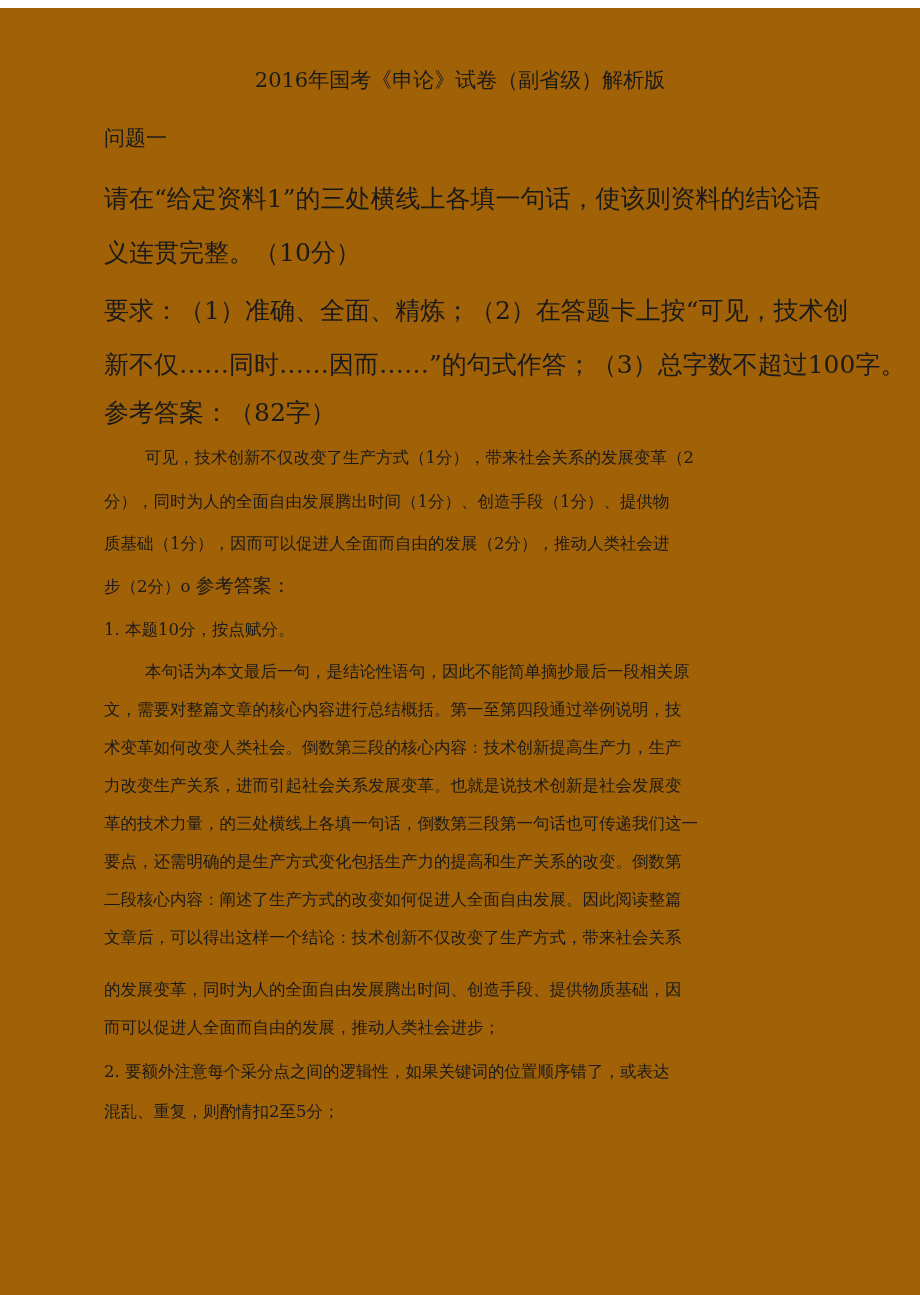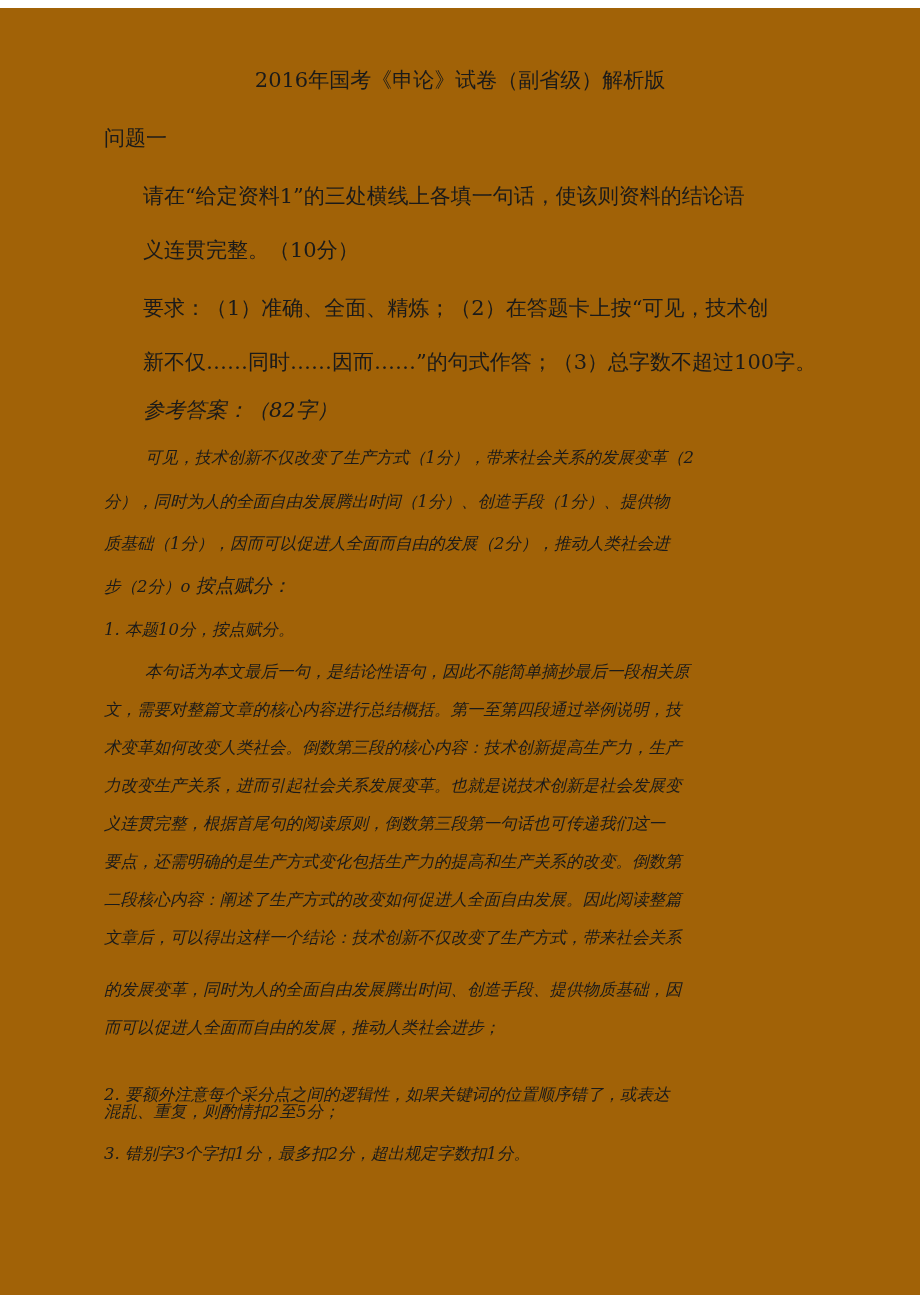--- a/index.html
+++ b/index.html
@@ -27,60 +27,59 @@
       line-height: 1;
     }
     .title {
       font-size: 21px;
       left: 0;
       width: 920px;
       text-align: center;
       top: 62px;
     }
     .h-question { font-size: 21px; left: 104px; top: 120px; }
-    .big { font-size: 21px; left: 104px; margin-left: 39px; }
-    .body { font-size: 16.5px; left: 104px; font-style: italic; }
+    .big { font-size: 25px; left: 104px; }
+    .body { font-size: 16.5px; left: 104px; }
     .indent { left: 145px; }
     .mid { font-size: 19px; }
   </style>
 </head>
 <body>
 
 <div class="page">
 
   <div class="line title">2016年国考《申论》试卷（副省级）解析版</div>
 
   <div class="line h-question">问题一</div>
 
   <div class="line big" style="top:178px;">请在“给定资料1”的三处横线上各填一句话，使该则资料的结论语</div>
   <div class="line big" style="top:232px;">义连贯完整。（10分）</div>
 
   <div class="line big" style="top:290px;">要求：（1）准确、全面、精炼；（2）在答题卡上按“可见，技术创</div>
   <div class="line big" style="top:344px;">新不仅……同时……因而……”的句式作答；（3）总字数不超过100字。</div>
 
-  <div class="line big" style="top:392px;font-style:italic;">参考答案：（82字）</div>
+  <div class="line big" style="top:392px;">参考答案：（82字）</div>
 
   <div class="line body indent" style="top:442px;">可见，技术创新不仅改变了生产方式（1分），带来社会关系的发展变革（2</div>
   <div class="line body" style="top:486px;">分），同时为人的全面自由发展腾出时间（1分）、创造手段（1分）、提供物</div>
   <div class="line body" style="top:528px;text-align:right;">质基础（1分），因而可以促进人全面而自由的发展（2分），推动人类社会进</div>
   <div class="line body" style="top:568px;">
-    <span>步（2分）o </span><span class="mid">按点赋分：</span>
+    <span>步（2分）o </span><span class="mid">参考答案：</span>
   </div>
 
   <div class="line body" style="top:614px;text-align:center;">1. 本题10分，按点赋分。</div>
 
   <div class="line body indent" style="top:656px;">本句话为本文最后一句，是结论性语句，因此不能简单摘抄最后一段相关原</div>
   <div class="line body" style="top:694px;">文，需要对整篇文章的核心内容进行总结概括。第一至第四段通过举例说明，技</div>
   <div class="line body" style="top:732px;">术变革如何改变人类社会。倒数第三段的核心内容：技术创新提高生产力，生产</div>
   <div class="line body" style="top:770px;">力改变生产关系，进而引起社会关系发展变革。也就是说技术创新是社会发展变</div>
-  <div class="line body" style="top:808px;">义连贯完整，根据首尾句的阅读原则，倒数第三段第一句话也可传递我们这一</div>
+  <div class="line body" style="top:808px;">革的技术力量，的三处横线上各填一句话，倒数第三段第一句话也可传递我们这一</div>
   <div class="line body" style="top:846px;">要点，还需明确的是生产方式变化包括生产力的提高和生产关系的改变。倒数第</div>
   <div class="line body" style="top:884px;">二段核心内容：阐述了生产方式的改变如何促进人全面自由发展。因此阅读整篇</div>
   <div class="line body" style="top:922px;">文章后，可以得出这样一个结论：技术创新不仅改变了生产方式，带来社会关系</div>
   <div class="line body" style="top:974px;">的发展变革，同时为人的全面自由发展腾出时间、创造手段、提供物质基础，因</div>
   <div class="line body" style="top:1012px;">而可以促进人全面而自由的发展，推动人类社会进步；</div>
 
-  <div class="line body" style="top:1056px;margin-top:23px;">2. 要额外注意每个采分点之间的逻辑性，如果关键词的位置顺序错了，或表达</div>
+  <div class="line body" style="top:1056px;">2. 要额外注意每个采分点之间的逻辑性，如果关键词的位置顺序错了，或表达</div>
   <div class="line body" style="top:1096px;">混乱、重复，则酌情扣2至5分；</div>
 
-  <div class="line body" style="top:1138px;">3. 错别字3个字扣1分，最多扣2分，超出规定字数扣1分。</div>
 
 </div>
 
 </body></html>

